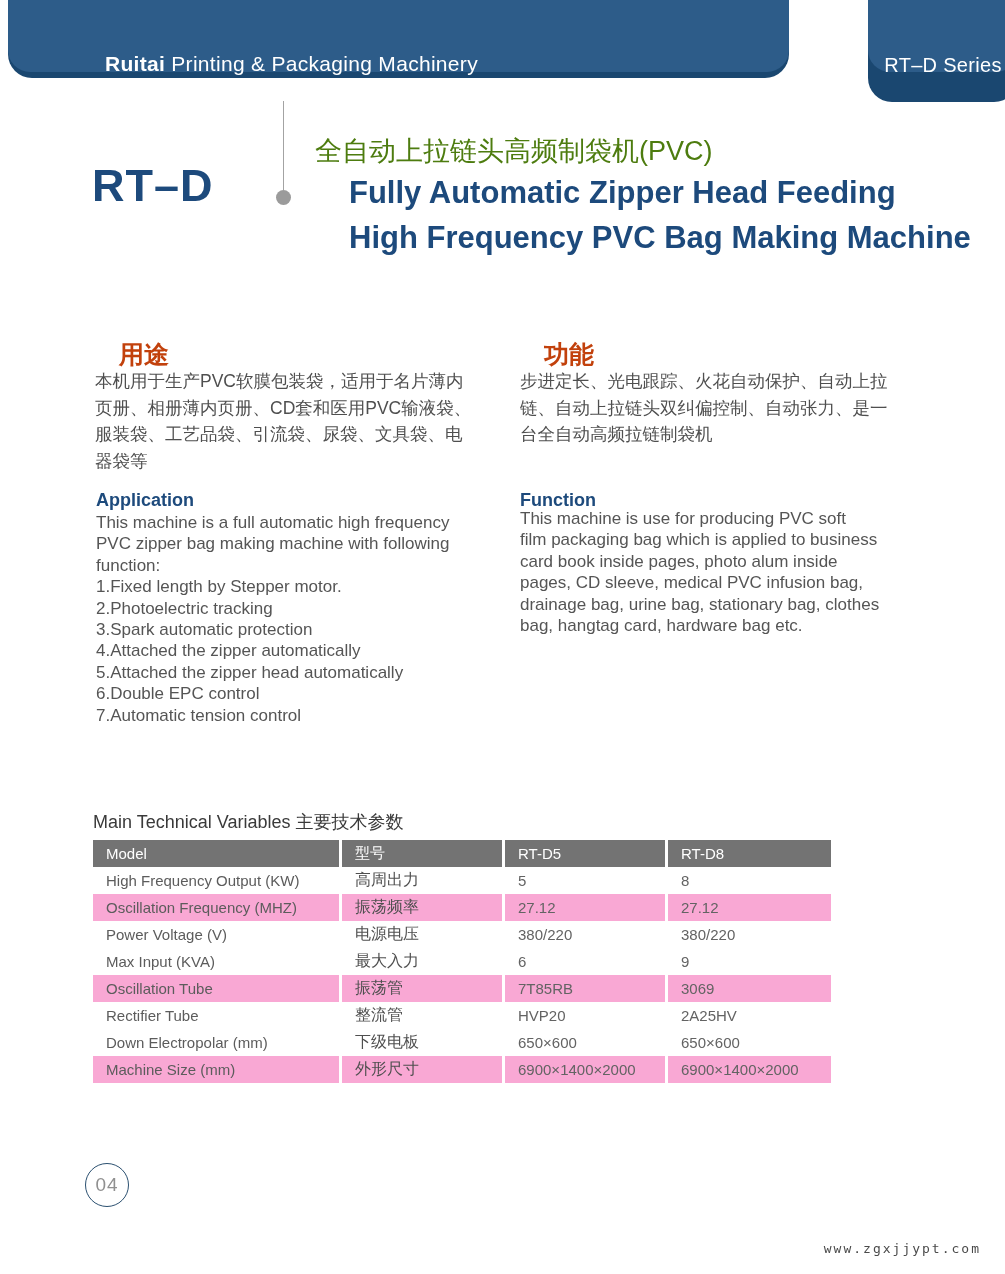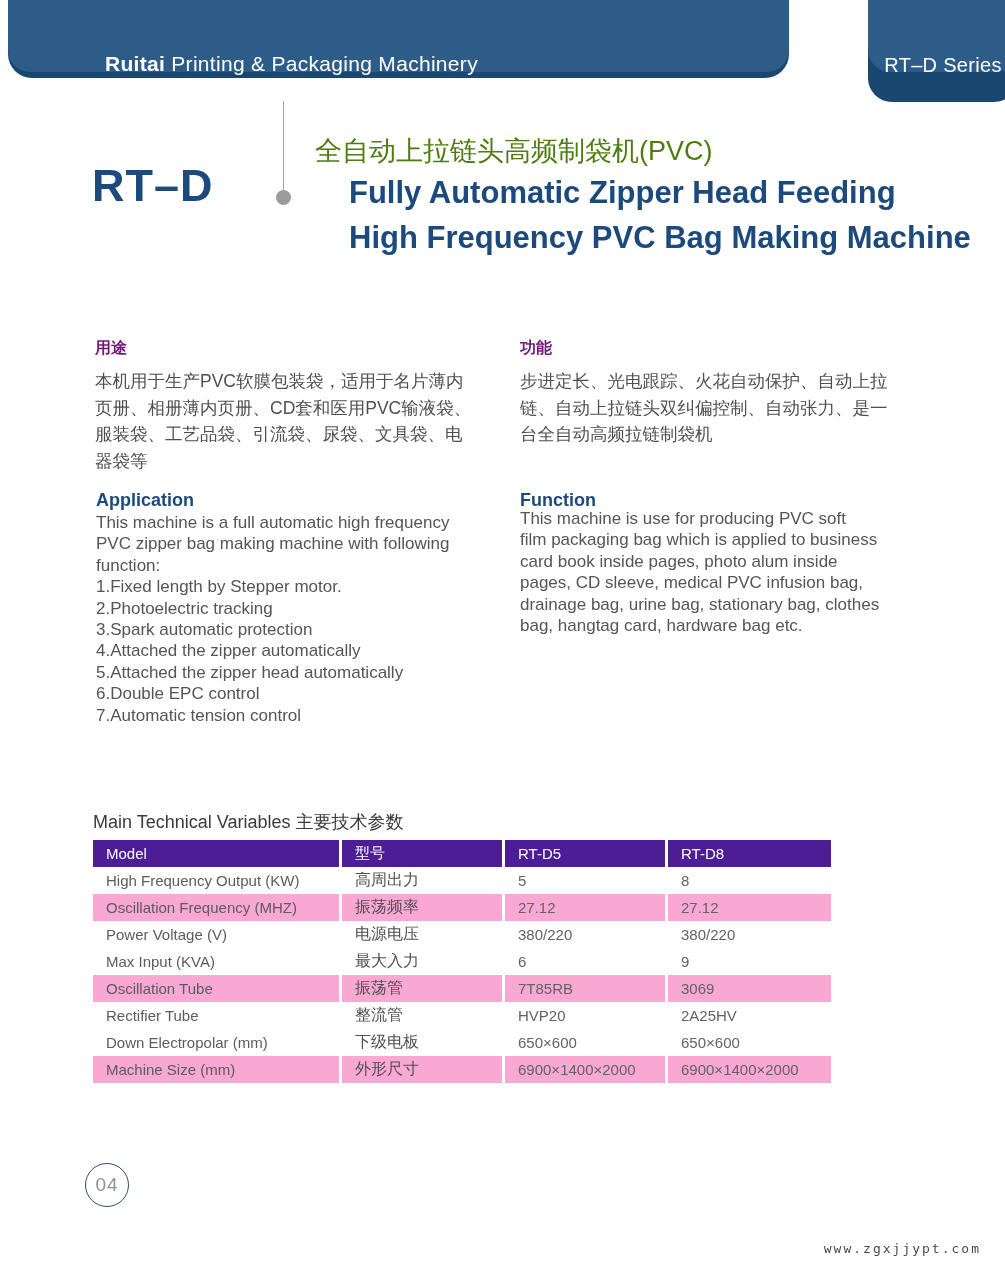--- a/index.html
+++ b/index.html
@@ -17,31 +17,31 @@
   .banner-main .banner-text{left:97px;top:52px;}
   .banner-series .banner-text{left:0;right:0;top:54px;font-size:20px;text-align:center;}
   .brand-bold{font-weight:bold;}
   
   .vline{position:absolute;left:283px;top:101px;width:1px;height:89px;background:#a3a3a3;}
   .dot{position:absolute;left:276px;top:190px;width:15px;height:15px;border-radius:50%;background:#9b9b9b;}
   .model-title{position:absolute;left:92px;top:160px;font-size:45px;font-weight:bold;color:#1d4a7c;letter-spacing:1px;}
   .cn-title{position:absolute;left:315px;top:133px;font-size:27px;color:#4d7c0f;white-space:nowrap;}
   .en-title{position:absolute;left:313px;top:170px;font-size:31px;font-weight:bold;color:#1d4a7c;line-height:45px;white-space:nowrap;margin-left:36px;}
   
-  .sec-heading-cjk{position:absolute;font-size:16px;font-weight:bold;color:#701a75;}
+  .sec-heading-cjk{position:absolute;font-size:25px;font-weight:bold;color:#c2410c;margin-left:24px;}
   .sec-heading-en{position:absolute;font-size:18px;font-weight:bold;color:#1d4a7c;}
   .body-text{position:absolute;white-space:pre-line;color:#4f4f4f;}
   .cjk-body{font-size:17.5px;line-height:26.5px;}
   .en-body{font-size:17px;line-height:21.4px;color:#555555;}
   
   .table-title{position:absolute;left:93px;top:810px;font-size:18px;font-weight:normal;color:#3a3a3a;}
   .spec-table{position:absolute;left:93px;top:840px;width:738px;}
   .t-row{display:grid;grid-template-columns:246px 160px 160px 163px;column-gap:3px;height:27px;}
   .t-cell{display:flex;align-items:center;padding-left:13px;overflow:hidden;white-space:nowrap;}
-  .t-head .t-cell{background:#4c1d95;color:#ffffff;font-size:15px;}
+  .t-head .t-cell{background:#737373;color:#ffffff;font-size:15px;}
   .t-row.shaded .t-cell{background:#f9a8d4;}
   .c-en{font-size:15px;color:#5c5c5c;}
   .c-cn{font-size:16px;color:#4f4f4f;}
   .c-val{font-size:15px;color:#636363;}
   
   .page-circle{position:absolute;left:85px;top:1163px;width:42px;height:42px;border:1.5px solid #2b5070;border-radius:50%;display:flex;align-items:center;justify-content:center;font-size:19px;color:#909090;letter-spacing:1px;}
   .watermark{position:absolute;right:24px;top:1241px;font-family:"DejaVu Sans Mono","Liberation Mono",monospace;font-size:13px;color:#4a4a4a;letter-spacing:2px;margin-left:40px;}
 </style>
 </head>
 <body>

